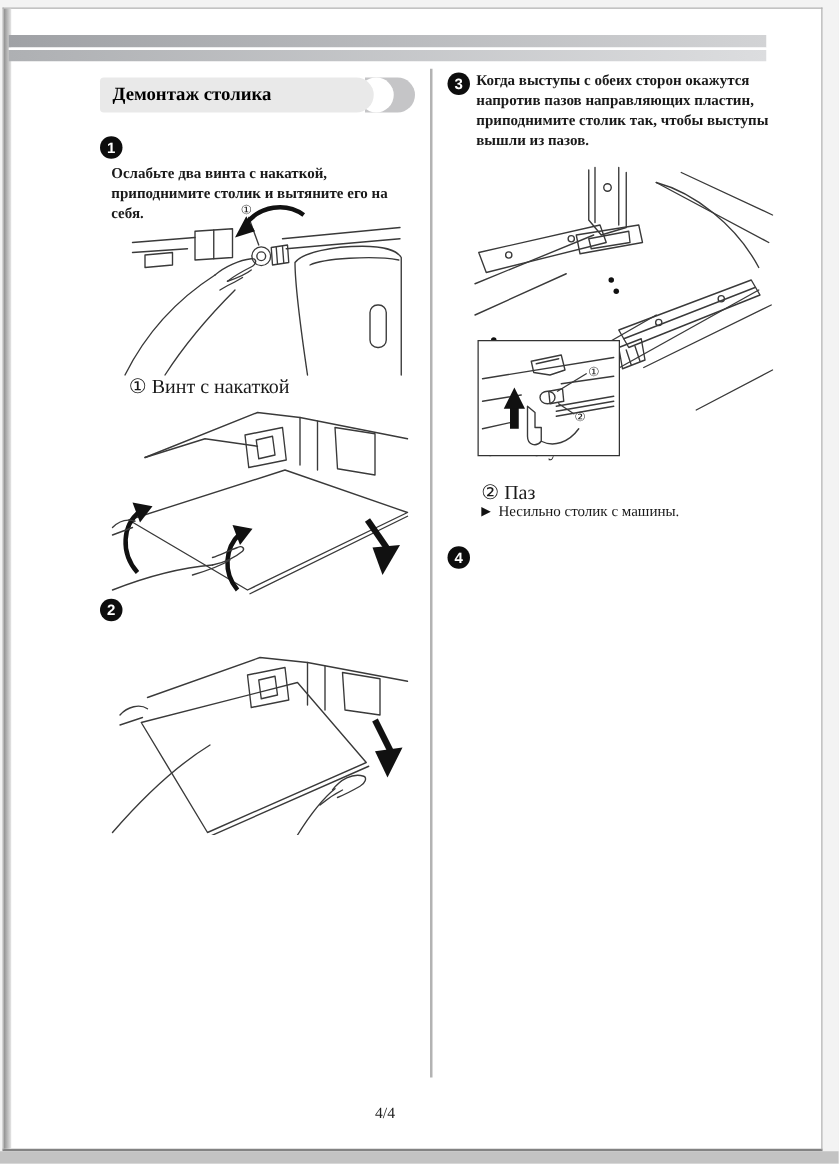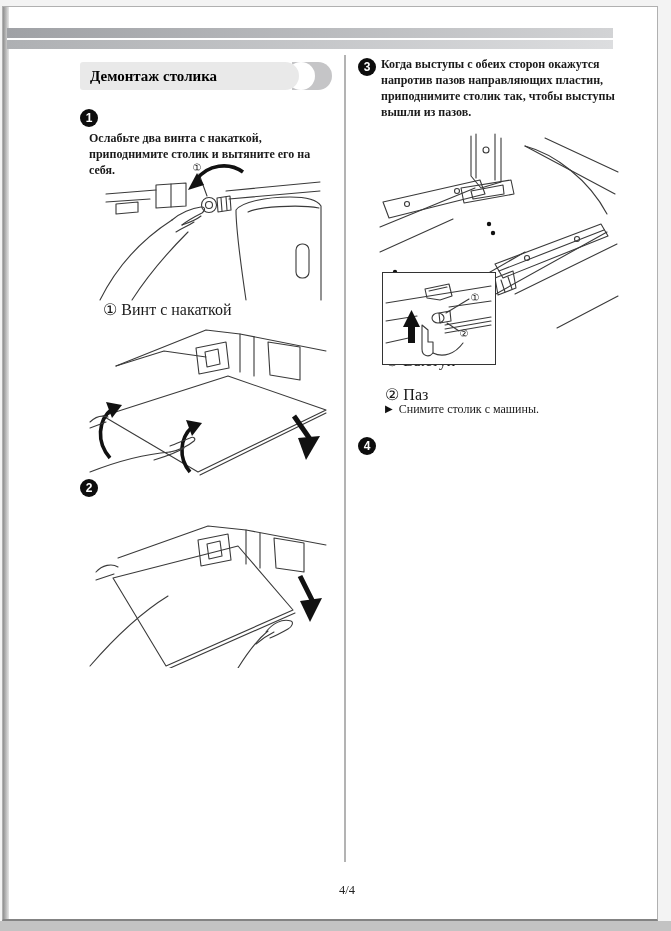--- a/index.html
+++ b/index.html
@@ -29,21 +29,21 @@
         font-family:Liberation Serif, serif;font-weight:bold;font-size:15px;color:#000000;}
   
   .badge{width:18px;height:18px;border-radius:50%;background:#0d0d0d;color:#fff;
         font-family:"Liberation Sans",sans-serif;font-weight:bold;font-size:12px;
         text-align:center;line-height:18px;z-index:2;}
   .step-text{font-weight:bold;font-size:12px;line-height:16px;z-index:2;}
   .caption{font-size:16px;line-height:13px;z-index:2;}
   .note{font-size:12px;z-index:2;}
   .note .tri{font-size:10px;margin-right:6px;position:relative;top:-1px;color:#111;}
   .divider{left:344px;top:55px;width:2px;height:807px;background:#b3b3b3;z-index:2;}
-  .page-num{left:300px;top:883px;width:94px;text-align:center;font-size:12.5px;color:#222;z-index:2;}
+  .page-num{left:300px;top:883px;width:94px;text-align:left;font-size:12.5px;color:#222;z-index:2;}
   figure{margin:0;z-index:2;}
   svg{display:block;}
   .line{fill:none;stroke:#3a3a3a;stroke-width:1.1;stroke-linecap:round;stroke-linejoin:round;}
   .thick{fill:none;stroke:#111;stroke-width:3.6;stroke-linecap:butt;}
   .fill{fill:#111;stroke:none;}
   .co{font-size:10px;fill:#222;font-family:"Liberation Serif",serif;}
   .inset{background:#ffffff;border:1.4px solid #333;z-index:3;}
 </style>
 </head>
 <body>
@@ -242,19 +242,19 @@
       <text class="co" x="92" y="28" text-anchor="middle">①</text>
       <path class="line" d="M76,58 L64,50"></path>
       <text class="co" x="81" y="64" text-anchor="middle">②</text>
     </svg>
   </figure>
 
   <div class="abs caption" style="left:385px;top:354px;">① Выступ</div>
   <div class="abs caption" style="left:385px;top:388px;">② Паз</div>
 
   <div class="abs note" style="left:385px;top:402px;">
-    <span class="tri">▶</span><span>Снимите столик с машины.</span>
+    <span class="tri">▶</span><span>Несильно столик с машины.</span>
   </div>
 
   <div class="abs badge" style="left:358px;top:437px;">4</div>
 
   <div class="abs page-num">4/4</div>
 </div>
 
 </body></html>

